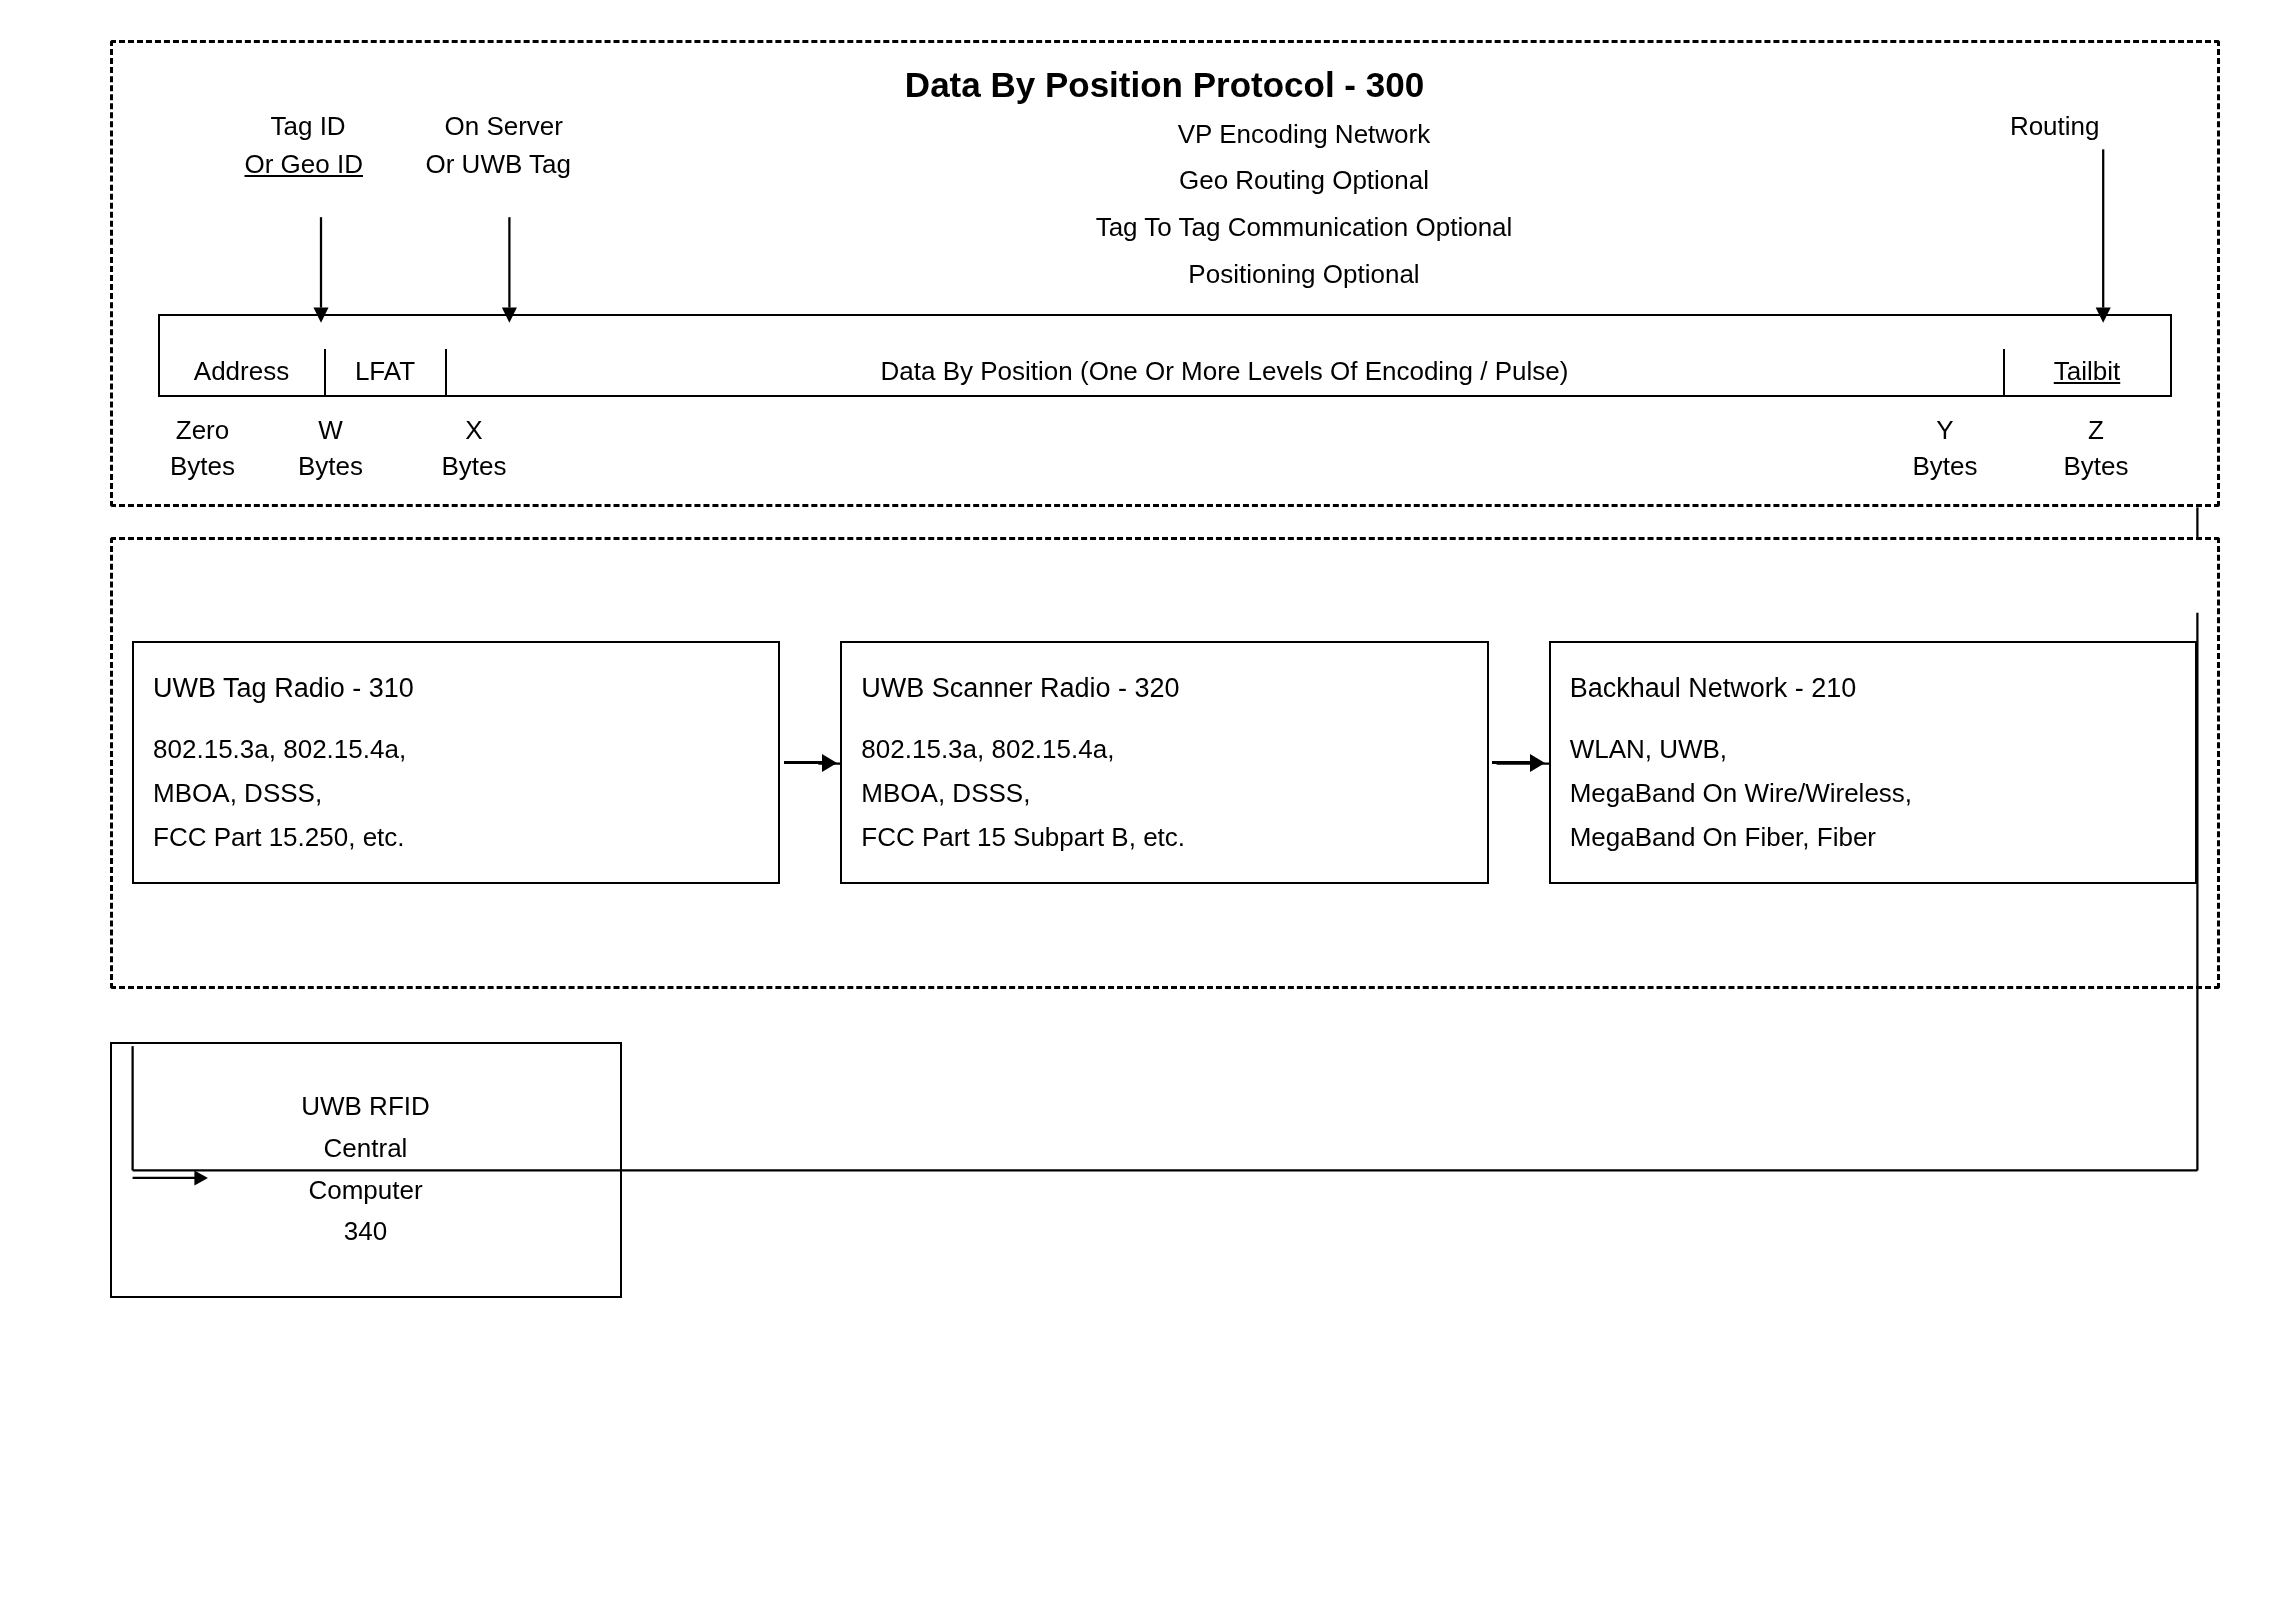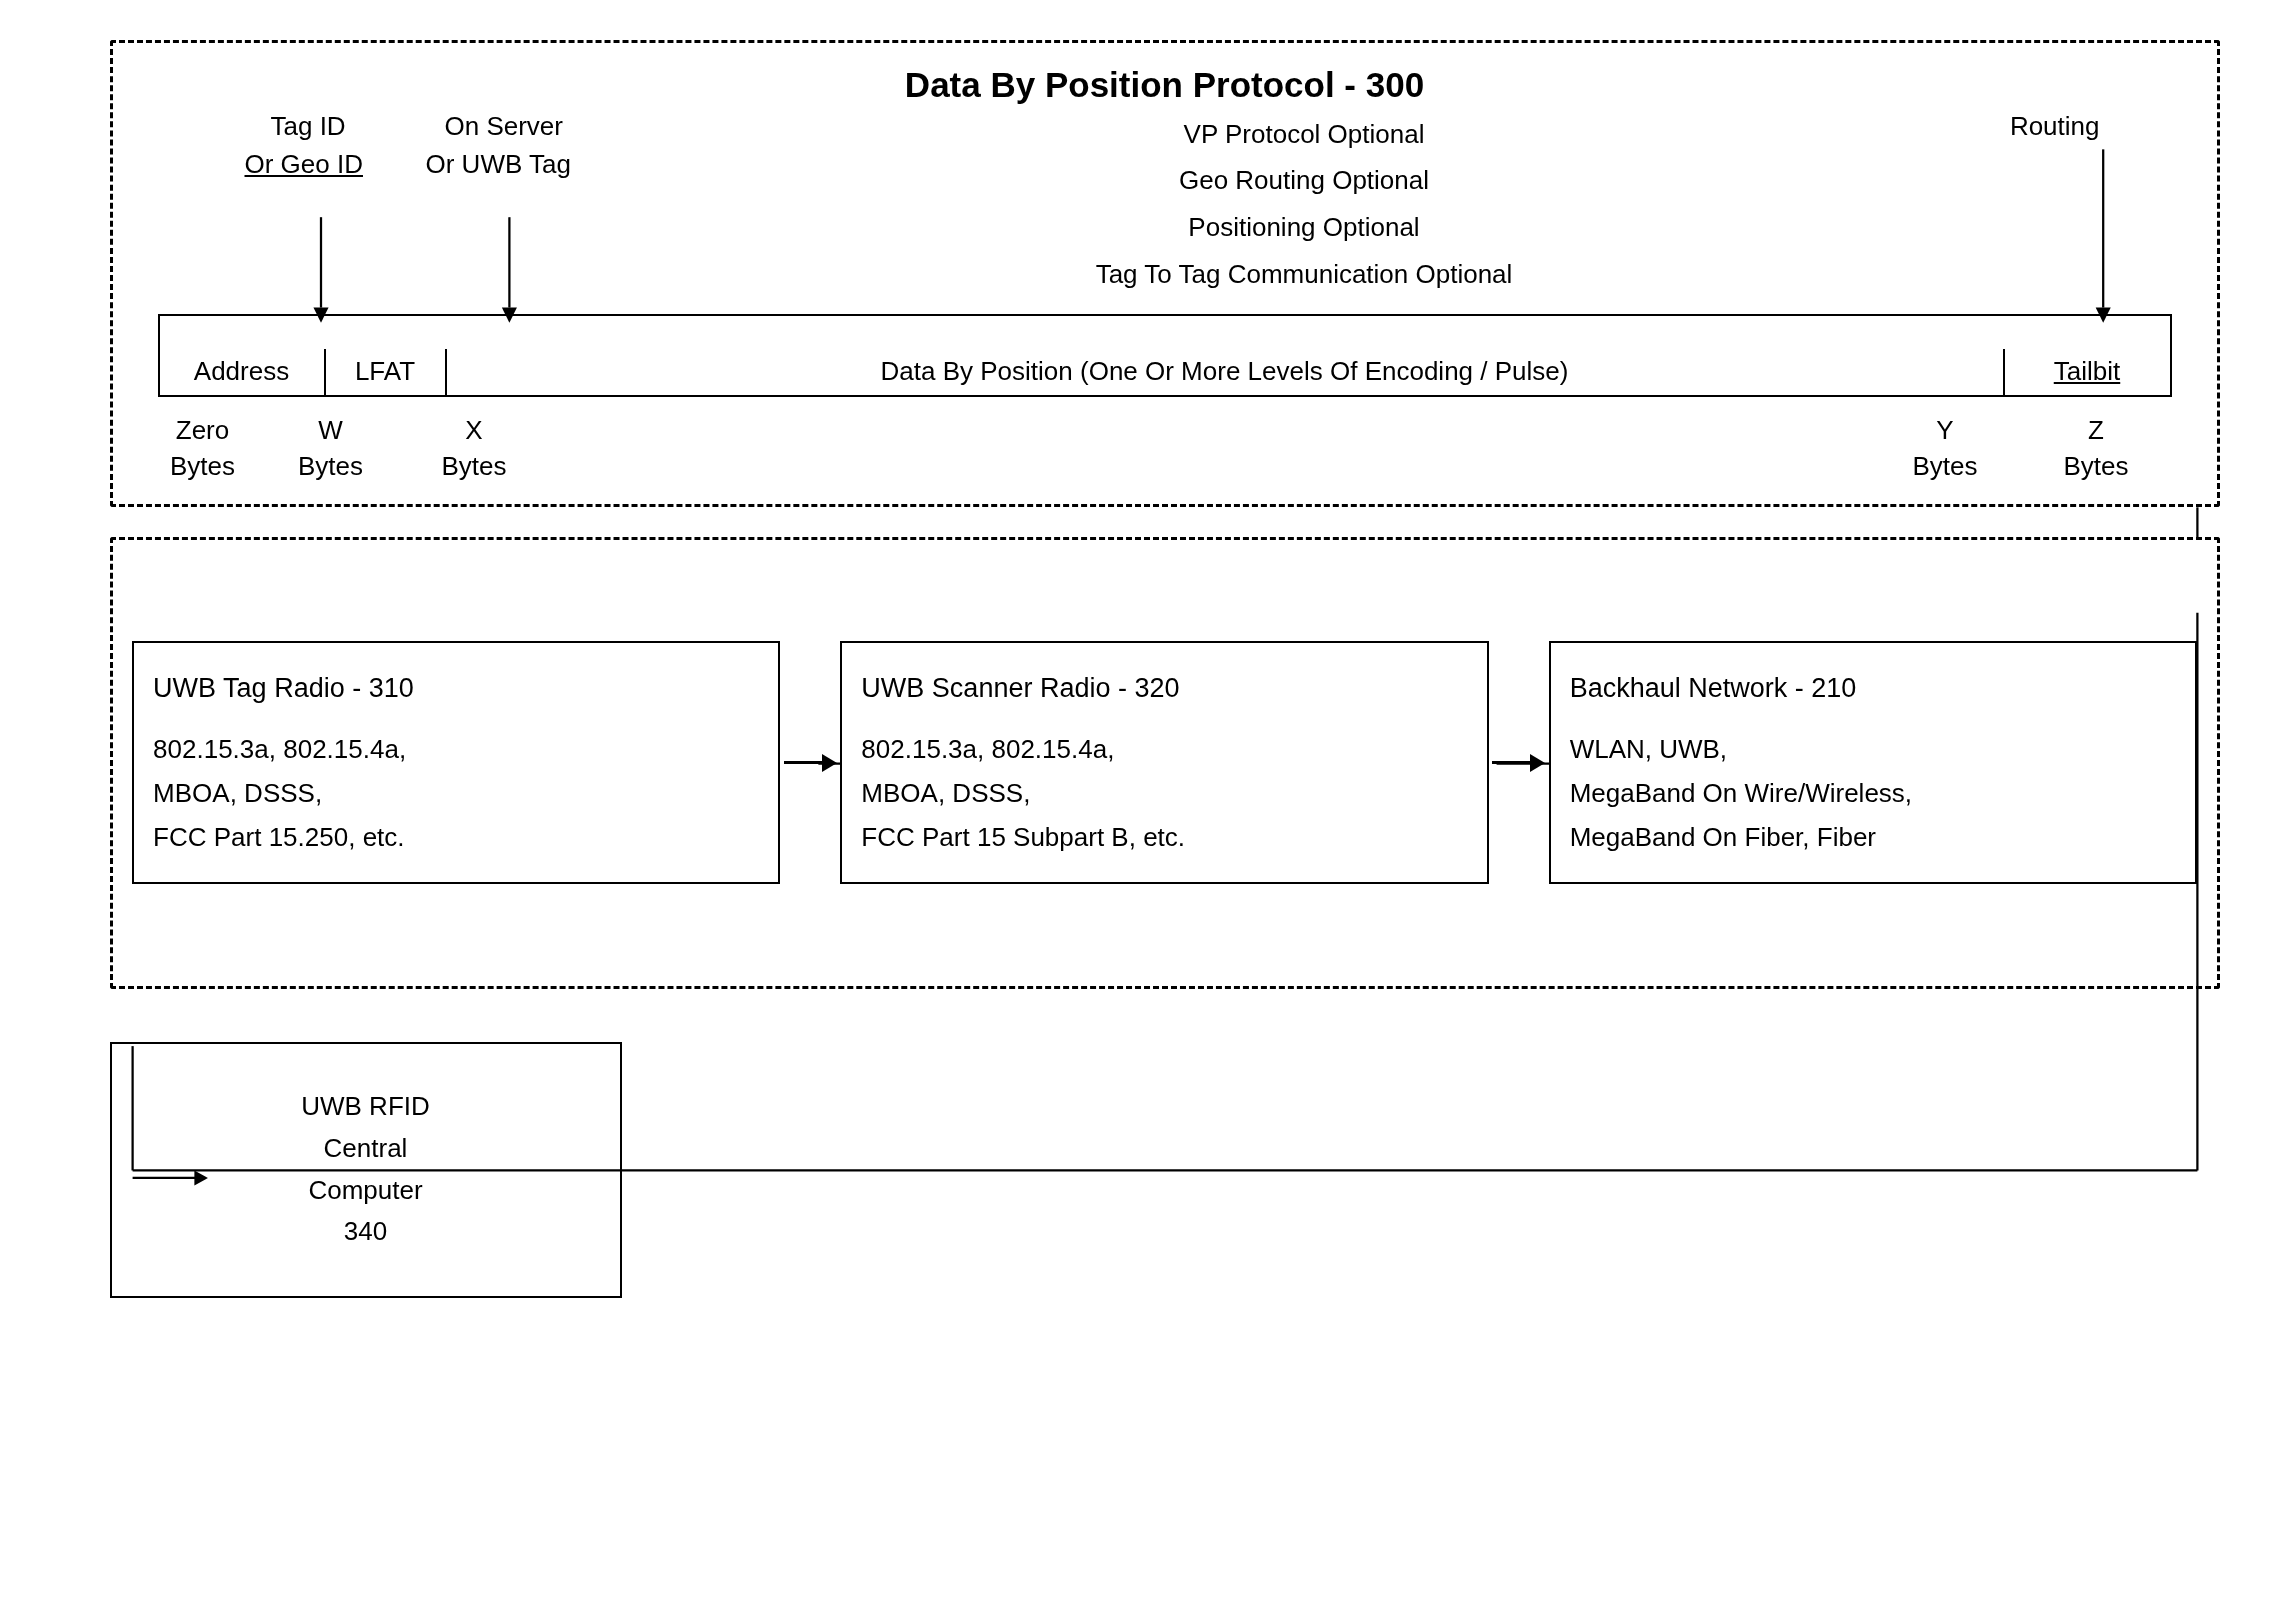--- a/index.html
+++ b/index.html
@@ -254,24 +254,24 @@
 
         <div style="position:absolute; left:158px; top:0; font-size:26px;">Tag ID</div>
 
         <div style="position:absolute; left:332px; top:0; font-size:26px;">On Server</div>
 
         <div style="position:absolute; left:132px; top:38px; font-size:26px;text-decoration:underline;">Or Geo ID</div>
 
         <div style="position:absolute; left:313px; top:38px; font-size:26px;">Or UWB Tag</div>
 
         <div style="position:absolute; left:565px; top:0; right:286px; font-size:26px; text-align:center; line-height:1.8;">
-          <div>VP Protocol Optional</div>
+          <div>VP Encoding Network</div>
           <div>Geo Routing Optional</div>
+          <div>Tag To Tag Communication Optional</div>
           <div>Positioning Optional</div>
-          <div>Tag To Tag Communication Optional</div>
         </div>
 
         <div style="position:absolute; right:117px; top:0; font-size:26px;">Routing</div>
       </div>
 
       <div class="packet-row">
         <div class="packet-cell cell-address">Address</div>
         <div class="packet-cell cell-lfat">LFAT</div>
         <div class="packet-cell cell-data">Data By Position (One Or More Levels Of Encoding / Pulse)</div>
         <div class="packet-cell cell-tailbit">Tailbit</div>

